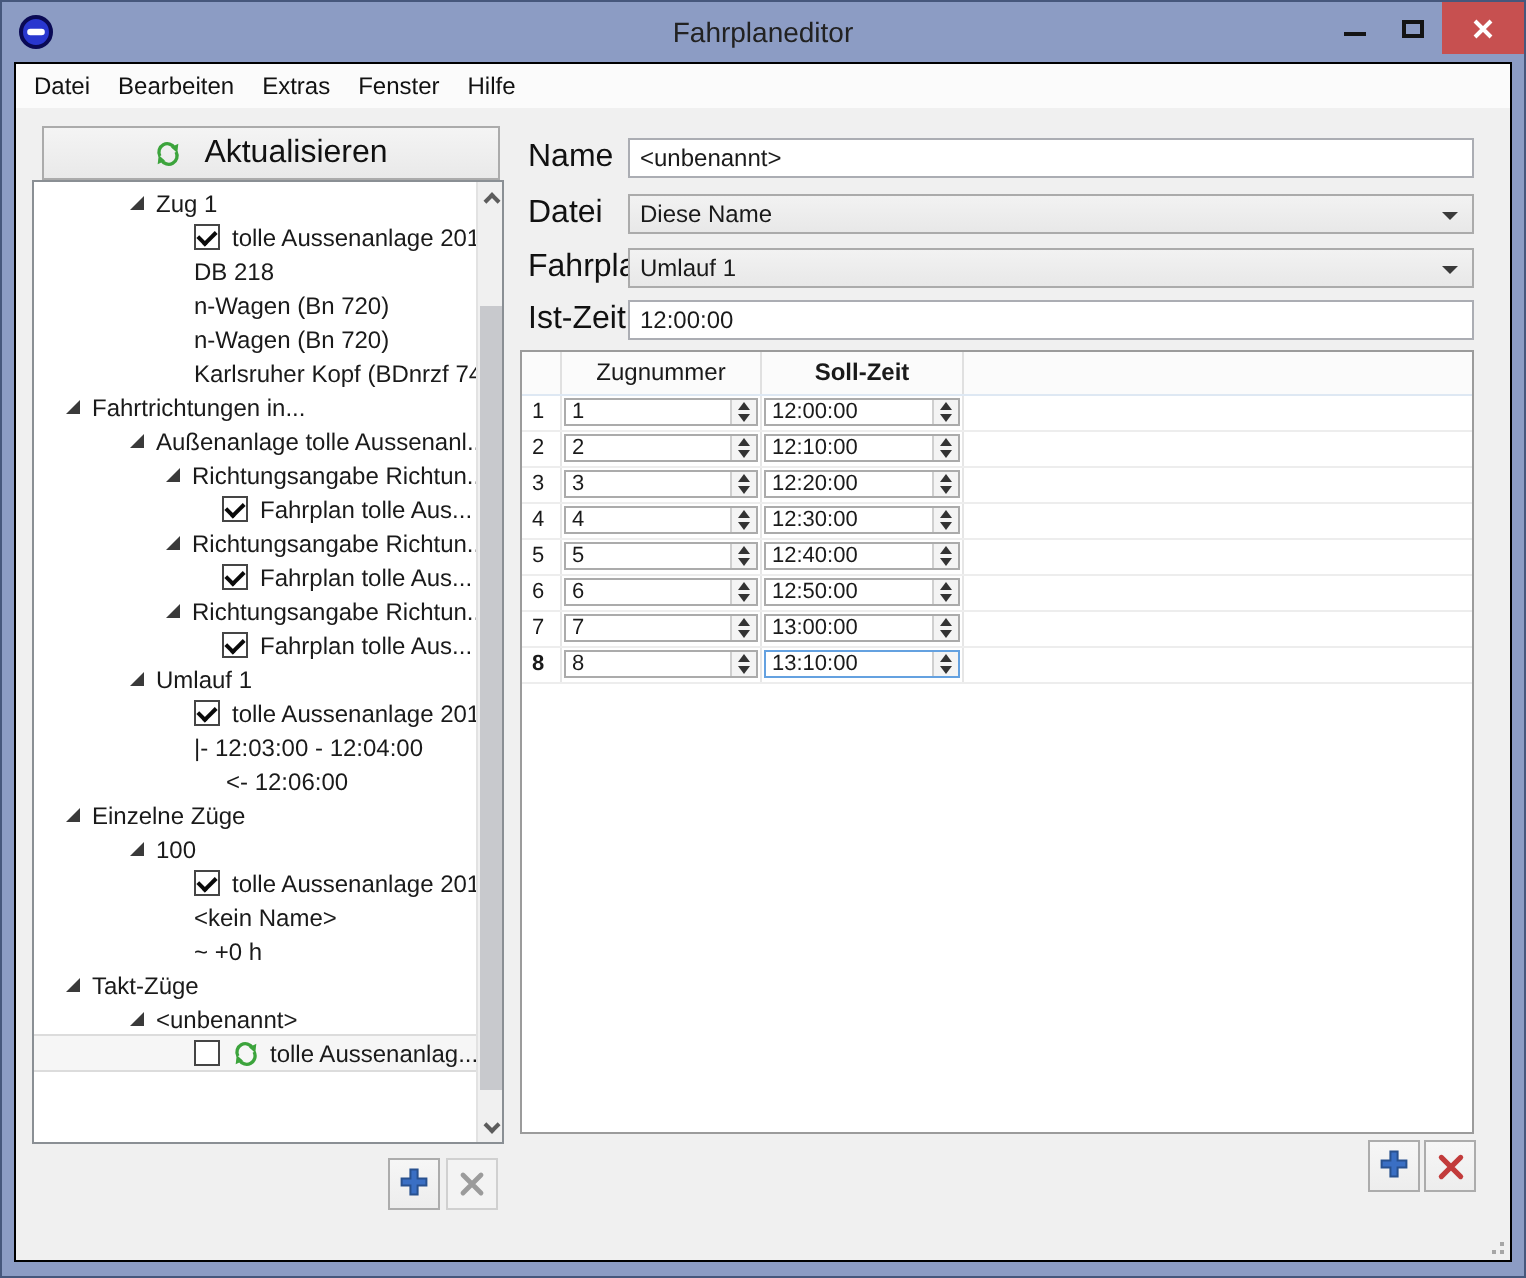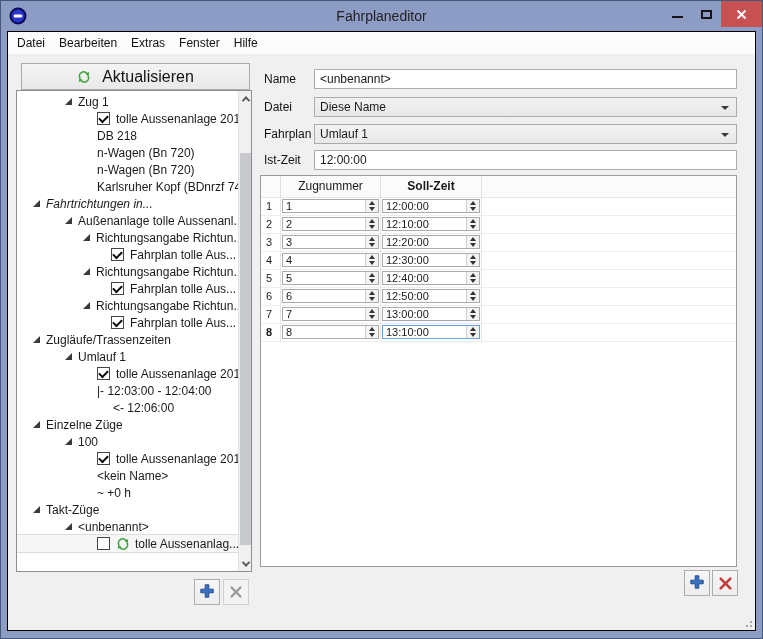--- a/index.html
+++ b/index.html
@@ -42,21 +42,21 @@
   .chev { width:6px; height:6px; border-left:2px solid #5C5C5C; border-top:2px solid #5C5C5C; }
   .chev.up { transform:rotate(45deg) translate(1px,1px); }
   .chev.down { transform:rotate(225deg) translate(1px,1px); }
   .sb-thumb { position:absolute; left:1px; width:11px; top:62px; height:392px; background:#C8C9CD; }
 
   
   .icon-btn { position:absolute; width:26px; height:26px; background:linear-gradient(#F6F6F6,#EDEDED); border:1px solid #ACACAC; display:flex; align-items:center; justify-content:center; }
   .icon-btn.disabled { border-color:#D0D0D0; background:#F3F3F3; }
 
   
-  .form-label { position:absolute; left:256px; height:20px; line-height:20px; font-size:12px; color:#111; }
+  .form-label { position:absolute; left:256px; height:20px; line-height:20px; font-size:16px; color:#111; }
   .text-input { position:absolute; left:306px; width:423px; height:20px; background:#fff; border:1px solid #ABADB3; line-height:18px; padding-left:5px; font-size:12px; }
   .combo { position:absolute; left:306px; width:423px; height:20px; background:linear-gradient(#F2F2F2,#E8E8E8); border:1px solid #ABABAB; line-height:18px; padding-left:5px; font-size:12px; }
   .combo-arrow { position:absolute; right:7px; top:8px; width:0; height:0; border-left:4px solid transparent; border-right:4px solid transparent; border-top:4px solid #3A3A3A; }
 
   
   .table { position:absolute; left:252px; top:143px; width:477px; height:392px; background:#fff; border:1px solid #9B9B9B; overflow:hidden; }
   .thead { display:flex; height:22px; background:#FBFBFB; border-bottom:1px solid #DEE8F3; }
   .th-corner { width:20px; border-right:1px solid #E0E0E0; }
   .th { width:100px; text-align:center; line-height:21px; font-size:12px; border-right:1px solid #E0E0E0; }
   .th.bold { font-weight:bold; width:101px; }
@@ -141,21 +141,21 @@
           </div>
           <div class="tree-item" style="padding-left: 80px;">
             <span class="tree-label">n-Wagen (Bn 720)</span>
           </div>
           <div class="tree-item" style="padding-left: 80px;">
             <span class="tree-label">n-Wagen (Bn 720)</span>
           </div>
           <div class="tree-item" style="padding-left: 80px;">
             <span class="tree-label">Karlsruher Kopf (BDnrzf 740)</span>
           </div>
-          <div class="tree-item" style="padding-left: 16px; font-style: italic;">
+          <div class="tree-item" style="padding-left: 16px;">
             <span class="expander"></span>
             <span class="tree-label">Fahrtrichtungen in...</span>
           </div>
           <div class="tree-item" style="padding-left: 48px;">
             <span class="expander"></span>
             <span class="tree-label">Außenanlage tolle Aussenanl...</span>
           </div>
           <div class="tree-item" style="padding-left: 66px;">
             <span class="expander"></span>
             <span class="tree-label">Richtungsangabe Richtun...</span>
@@ -172,24 +172,20 @@
             <span class="checkbox checked"></span>
             <span class="tree-label">Fahrplan tolle Aus...</span>
           </div>
           <div class="tree-item" style="padding-left: 66px;">
             <span class="expander"></span>
             <span class="tree-label">Richtungsangabe Richtun...</span>
           </div>
           <div class="tree-item" style="padding-left: 94px;">
             <span class="checkbox checked"></span>
             <span class="tree-label">Fahrplan tolle Aus...</span>
-          </div>
-          <div class="tree-item" style="padding-left: 16px;">
-            <span class="expander"></span>
-            <span class="tree-label">Zugläufe/Trassenzeiten</span>
           </div>
           <div class="tree-item" style="padding-left: 48px;">
             <span class="expander"></span>
             <span class="tree-label">Umlauf 1</span>
           </div>
           <div class="tree-item" style="padding-left: 80px;">
             <span class="checkbox checked"></span>
             <span class="tree-label">tolle Aussenanlage 2018</span>
           </div>
           <div class="tree-item" style="padding-left: 80px;">

